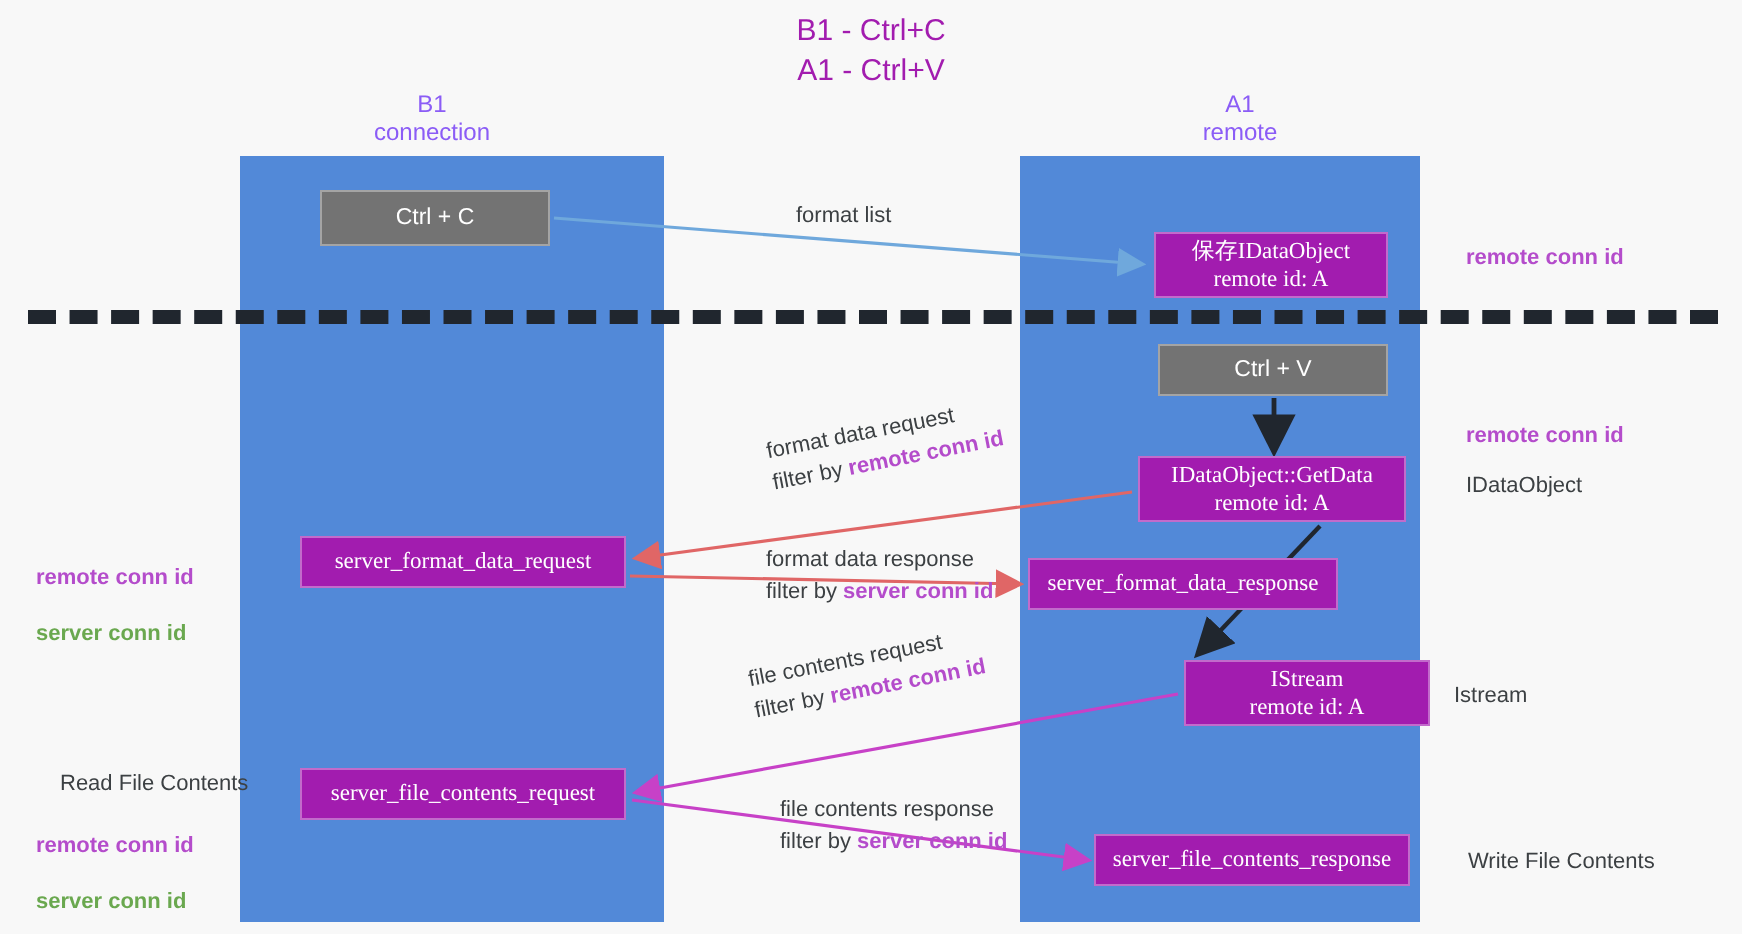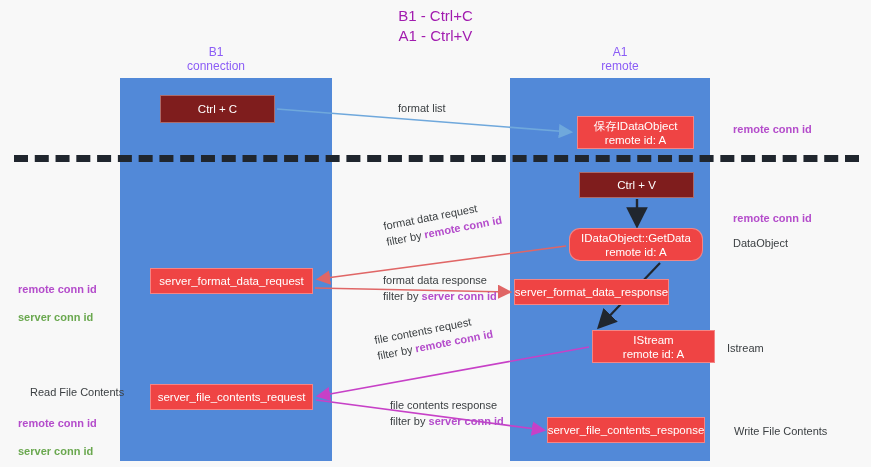--- a/index.html
+++ b/index.html
@@ -41,27 +41,27 @@
 
   
   .node{
     box-sizing:border-box;
     display:flex;align-items:center;justify-content:center;
     text-align:center;
     color:#ffffff;font-size:11.5px;line-height:14px;
     white-space:pre-line;
     border:1px solid rgba(255,255,255,.35);
   }
-  .green{background:#7f1d1d;}
-  .orange{background:#ef4444;}
+  .green{background:#737373;}
+  .orange{background:#a21caf;font-family:Liberation Serif, serif;}
 
   #n-ctrlc{left:160px;top:95px;width:115px;height:28px;}
   #n-save{left:577px;top:116px;width:117px;height:33px;}
   #n-ctrlv{left:579px;top:172px;width:115px;height:26px;}
-  #n-getdata{left:569px;top:228px;width:134px;height:33px;border-radius:11px;}
+  #n-getdata{left:569px;top:228px;width:134px;height:33px;}
   #n-sfdreq{left:150px;top:268px;width:163px;height:26px;}
   #n-sfdres{left:514px;top:279px;width:155px;height:26px;}
   #n-istream{left:592px;top:330px;width:123px;height:33px;}
   #n-sfcreq{left:150px;top:384px;width:163px;height:26px;}
   #n-sfcres{left:547px;top:417px;width:158px;height:26px;}
 
   
   .elabel{
     font-size:11px;color:#3c4043;line-height:16px;
     white-space:nowrap;
@@ -172,21 +172,21 @@
     <div><span>filter by </span><span class="hl-purple">remote conn id</span></div>
   </div>
 
   <div class="abs elabel" id="l-fcres">
     <div>file contents response</div>
     <div><span>filter by </span><span class="hl-purple">server conn id</span></div>
   </div>
 
   <div class="abs side" id="s-r1"><span class="p">remote conn id</span></div>
   <div class="abs side" id="s-r2"><span class="p">remote conn id</span></div>
-  <div class="abs side" id="s-r3">DataObject</div>
+  <div class="abs side" id="s-r3">IDataObject</div>
   <div class="abs side" id="s-r4">Istream</div>
   <div class="abs side" id="s-r5">Write File Contents</div>
 
   <div class="abs side" id="s-l1">
     <div class="p">remote conn id</div>
     <div class="g">server conn id</div>
   </div>
   <div class="abs side" id="s-l2">Read File Contents</div>
   <div class="abs side" id="s-l3">
     <div class="p">remote conn id</div>

